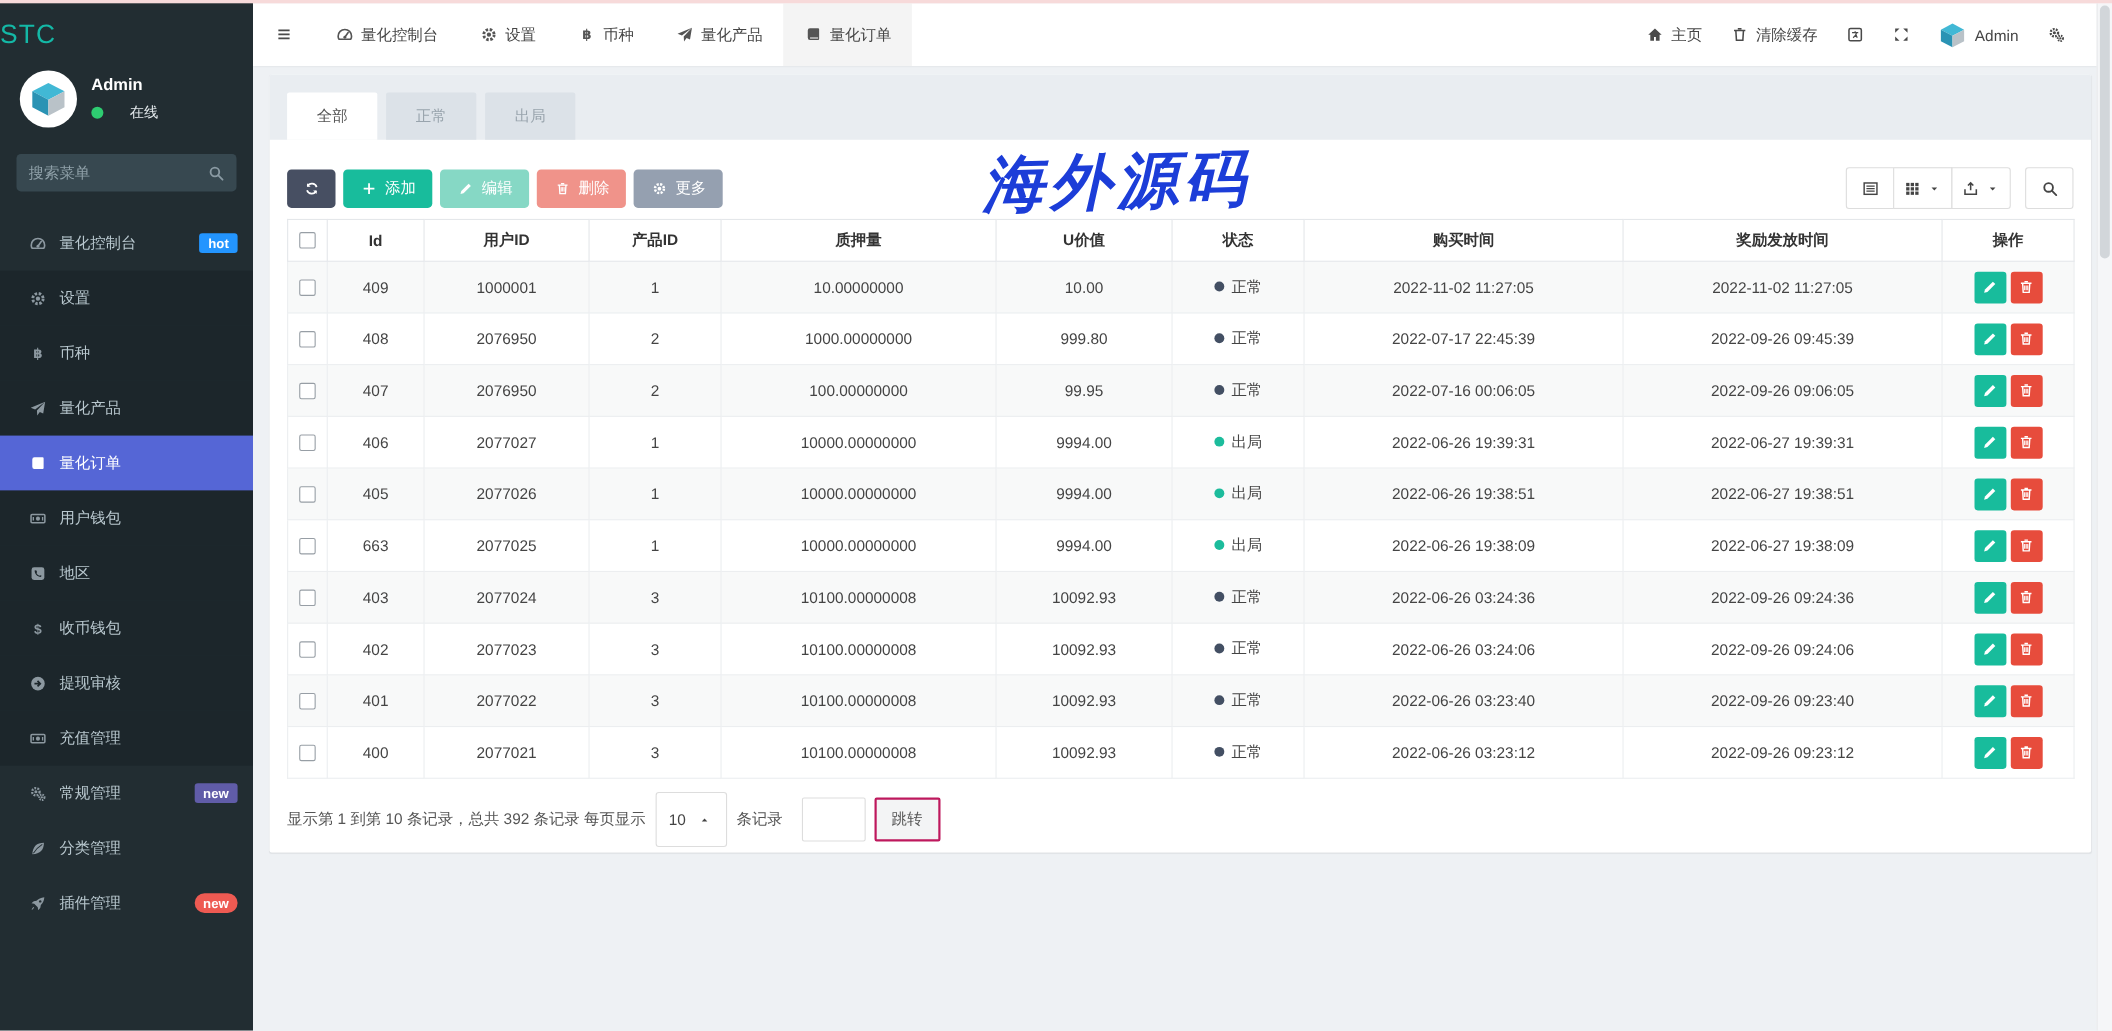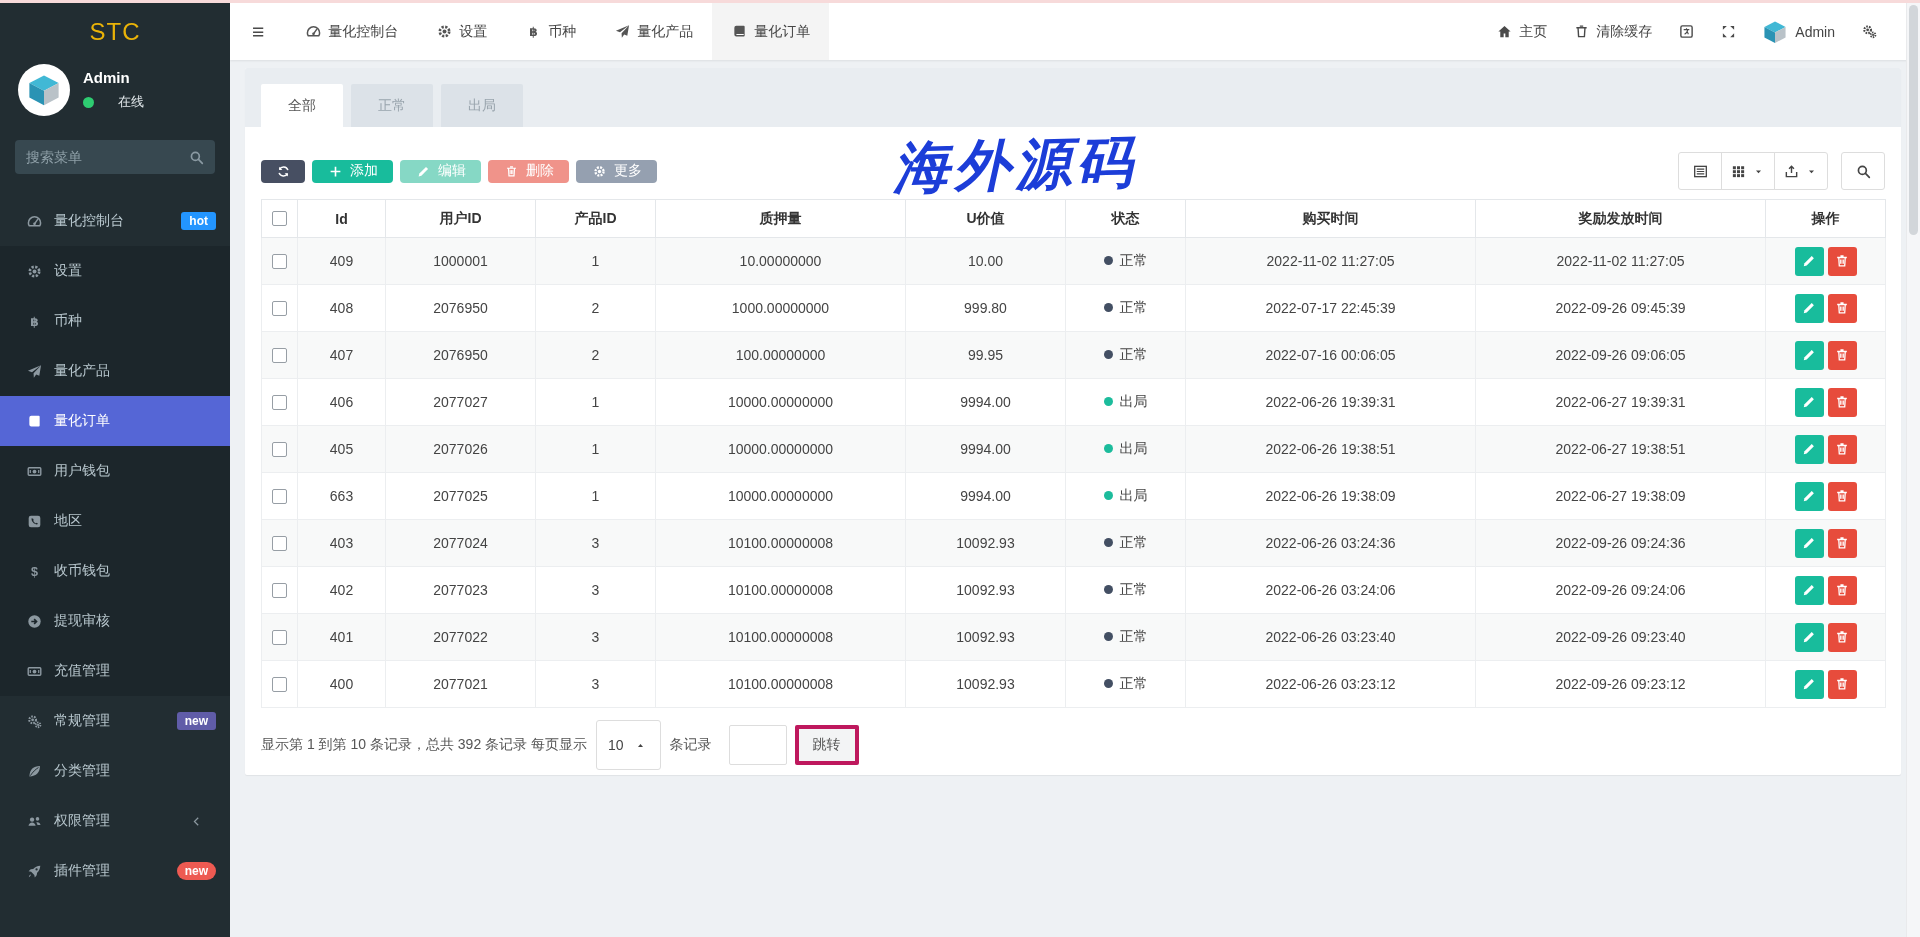--- a/index.html
+++ b/index.html
@@ -4,21 +4,21 @@
 <style>
   *{box-sizing:border-box;margin:0;padding:0}
   html,body{width:1920px;height:937px}
   body{position:relative;overflow:hidden;background:#eef1f4;font-family:"Liberation Sans","DejaVu Sans",sans-serif;color:#444}
   .ic{display:inline-flex;align-items:center;justify-content:center;width:16px;height:16px;flex:0 0 auto}
   .ic svg{width:15px;height:15px;display:block}
   
   .topstrip{position:absolute;top:0;left:0;width:1920px;height:3px;background:#f7dada;z-index:80}
   
   .sidebar{position:absolute;left:0;top:0;width:230px;height:937px;background:#222d32;color:#b8c7ce;z-index:10}
-  .brand{height:62px;line-height:64px;text-align:center;color:#eab308;font-size:24px;letter-spacing:1px}
+  .brand{height:62px;line-height:64px;text-align:left;color:#14b8a6;font-size:24px;letter-spacing:1px}
   .user-panel{display:flex;align-items:center;gap:13px;padding:2px 18px 8px}
   .avatar{width:52px;height:52px;border-radius:50%;background:#fff;display:flex;align-items:center;justify-content:center;overflow:hidden}
   .avatar svg{width:36px;height:36px}
   .user-name{color:#fff;font-size:15px;font-weight:bold;margin-bottom:7px}
   .user-status{font-size:13px;color:#e3e9ec;display:flex;align-items:center;gap:24px}
   .dot{width:11px;height:11px;border-radius:50%;background:#2ecc71}
   .side-search{margin:16px 15px 22px;height:34px;background:#374850;border-radius:4px;display:flex;align-items:center;padding:0 11px;justify-content:space-between}
   .side-search input{background:none;border:0;color:#ccc;font:inherit;font-size:14px;width:155px;outline:none}
   .side-search input::placeholder{color:#8fa0a8}
   .side-search .ic{color:#8a9aa3}
@@ -47,21 +47,21 @@
   
   .content{position:absolute;left:230px;top:60px;right:0;bottom:0;background:#eef1f4;overflow:hidden}
   .panel{margin:8px 19px 0 15px;height:707px;background:#fff;border-radius:2px;box-shadow:0 1px 1px rgba(0,0,0,.06);position:relative}
   .panel-header{background:#e9edf1;padding:16px 16px 0;height:59px;border-radius:2px 2px 0 0;display:flex}
   .ptab{height:43px;line-height:43px;padding:0 27px;font-size:14px;color:#99a4ad;background:#dce2e8;margin-right:8px;border-radius:2px 2px 0 0;cursor:pointer}
   .ptab.active{background:#fff;color:#555}
   .panel-body{padding:25px 16px 0;position:relative}
   .watermark{position:absolute;left:648px;top:60px;font-family:"DejaVu Serif","Liberation Serif",serif;font-style:italic;font-weight:bold;font-size:56px;color:#1c3dd8;z-index:6;pointer-events:none;letter-spacing:5px;transform:rotate(-1.5deg)}
   
   .toolbar{display:flex;align-items:center;position:relative;z-index:2}
-  .tbtn{height:23px;border:none;border-radius:4px;color:#fff;font-size:14px;display:inline-flex;align-items:center;gap:7px;padding:0 15px;margin-right:7px;cursor:pointer;font-family:inherit}
+  .tbtn{height:35px;border:none;border-radius:4px;color:#fff;font-size:14px;display:inline-flex;align-items:center;gap:7px;padding:0 15px;margin-right:7px;cursor:pointer;font-family:inherit}
   .tbtn .ic{color:#fff}.tbtn .ic svg{width:13px;height:13px}
   .tbtn.icon-only{width:44px;justify-content:center;padding:0}
   .toolbar-right{margin-left:auto;display:flex;align-items:center}
   .tsearch{width:196px;height:38px;border:1px solid #d9dee3;border-radius:3px;padding:0 12px;font:inherit;font-size:14px;color:#555;outline:none}
   .tsearch::placeholder{color:#9aa3ab}
   .btn-group{display:flex;margin-left:13px}
   .gbtn{min-width:44px;height:38px;background:#fff;border:1px solid #ddd;display:flex;align-items:center;justify-content:center;gap:4px;color:#444;margin-left:-1px;cursor:pointer;padding:0 8px}
   .btn-group .gbtn:first-child{border-radius:3px 0 0 3px;margin-left:0}
   .btn-group .gbtn:last-child{border-radius:0 3px 3px 0}
   .gbtn.single{margin-left:13px;border-radius:3px}
@@ -81,21 +81,21 @@
   
   .tfooter{display:flex;align-items:center;margin-top:12px;font-size:14px;color:#555}
   .psize{display:inline-flex;align-items:center;gap:9px;border:1px solid #ddd;border-radius:3px;height:50px;padding:0 11px;margin:0 9px;background:#fff;color:#444;cursor:pointer}
   .psize .caret svg{width:9px;height:9px}
   .pag{margin-left:auto;display:flex;align-items:center;list-style:none}
   .pg{min-width:37px;height:40px;line-height:38px;text-align:center;border:1px solid #ddd;margin-left:-1px;color:#5a6270;font-size:14px;background:#fff;cursor:pointer;padding:0 7px}
   .pg.wide{padding:0 15px}
   .pg.active{background:#444c63;border-color:#444c63;color:#fff}
   .pg.dots{color:#9aa0a8}
   .jump-input{width:58px;height:40px;border:1px solid #ddd;border-radius:2px;margin-left:17px;outline:none;font:inherit;text-align:center;background:#fff}
-  .jump-btn{height:40px;padding:0 14px;border:4px solid #be185d;background:#f3f4f5;border-radius:2px;margin-left:8px;font:inherit;font-size:14px;color:#555;cursor:pointer}
+  .jump-btn{height:40px;padding:0 14px;border:2px solid #be185d;background:#f3f4f5;border-radius:2px;margin-left:8px;font:inherit;font-size:14px;color:#555;cursor:pointer}
   
   .scrollbar{position:absolute;right:0;top:3px;width:14px;bottom:0;background:#f5f6f8;z-index:70;border-left:1px solid #e9eaec}
   .thumb{position:absolute;top:2px;left:2px;width:9px;height:230px;background:#d2d6da;border-radius:5px}
 </style>
 </head>
 <body>
 
 <div class="topstrip"></div>
 
 <aside class="sidebar">
@@ -230,36 +230,20 @@
         <span class="sbadge" style="background: rgb(96, 92, 168);">new</span>
       </li>
       <li>
         <span class="ic">
           <svg viewBox="0 0 16 16">
             <path d="M13.8 2.2C6.8 2.2 3 5.8 2.6 13.4c7.6-.4 11.2-4.2 11.2-11.2z" fill="currentColor"></path>
             <path d="M3.6 12.4c2.6-4 5.4-6.6 8.6-8.6" stroke="#222d32" stroke-width="1" fill="none"></path>
           </svg>
         </span>
         <span>分类管理</span>
-      </li>
-      <li>
-        <span class="ic">
-          <svg viewBox="0 0 16 16">
-            <circle cx="5.4" cy="6" r="2.3" fill="currentColor"></circle>
-            <path d="M1.6 12.6c.3-2.3 1.9-3.6 3.8-3.6s3.5 1.3 3.8 3.6z" fill="currentColor"></path>
-            <circle cx="11.2" cy="5.2" r="1.9" fill="currentColor"></circle>
-            <path d="M9.9 9c.4-.2.9-.3 1.3-.3 1.6 0 3 1.1 3.2 3.1h-3.2C11 10.7 10.6 9.7 9.9 9z" fill="currentColor"></path>
-          </svg>
-        </span>
-        <span>权限管理</span>
-        <span class="ic chev">
-          <svg viewBox="0 0 16 16">
-            <path d="M10.5 2.5L5 8l5.5 5.5" fill="none" stroke="currentColor" stroke-width="1.8"></path>
-          </svg>
-        </span>
       </li>
       <li>
         <span class="ic">
           <svg viewBox="0 0 16 16">
             <path d="M14.2 1.8c-3.4.3-5.7 1.5-7.6 3.4L4 5.7l-2.3 2 2.7.5 3.4 3.4.5 2.7 2-2.3.5-2.6c1.9-1.9 3.1-4.2 3.4-7.6z" fill="currentColor"></path>
             <circle cx="10.2" cy="5.8" r="1.2" fill="#222d32"></circle>
             <path d="M1.9 14.1c.4-1.7 1-2.6 2.4-2.9-.3 1.4-1.2 2.1-2.4 2.9z" fill="currentColor"></path>
           </svg>
         </span>
         <span>插件管理</span>

